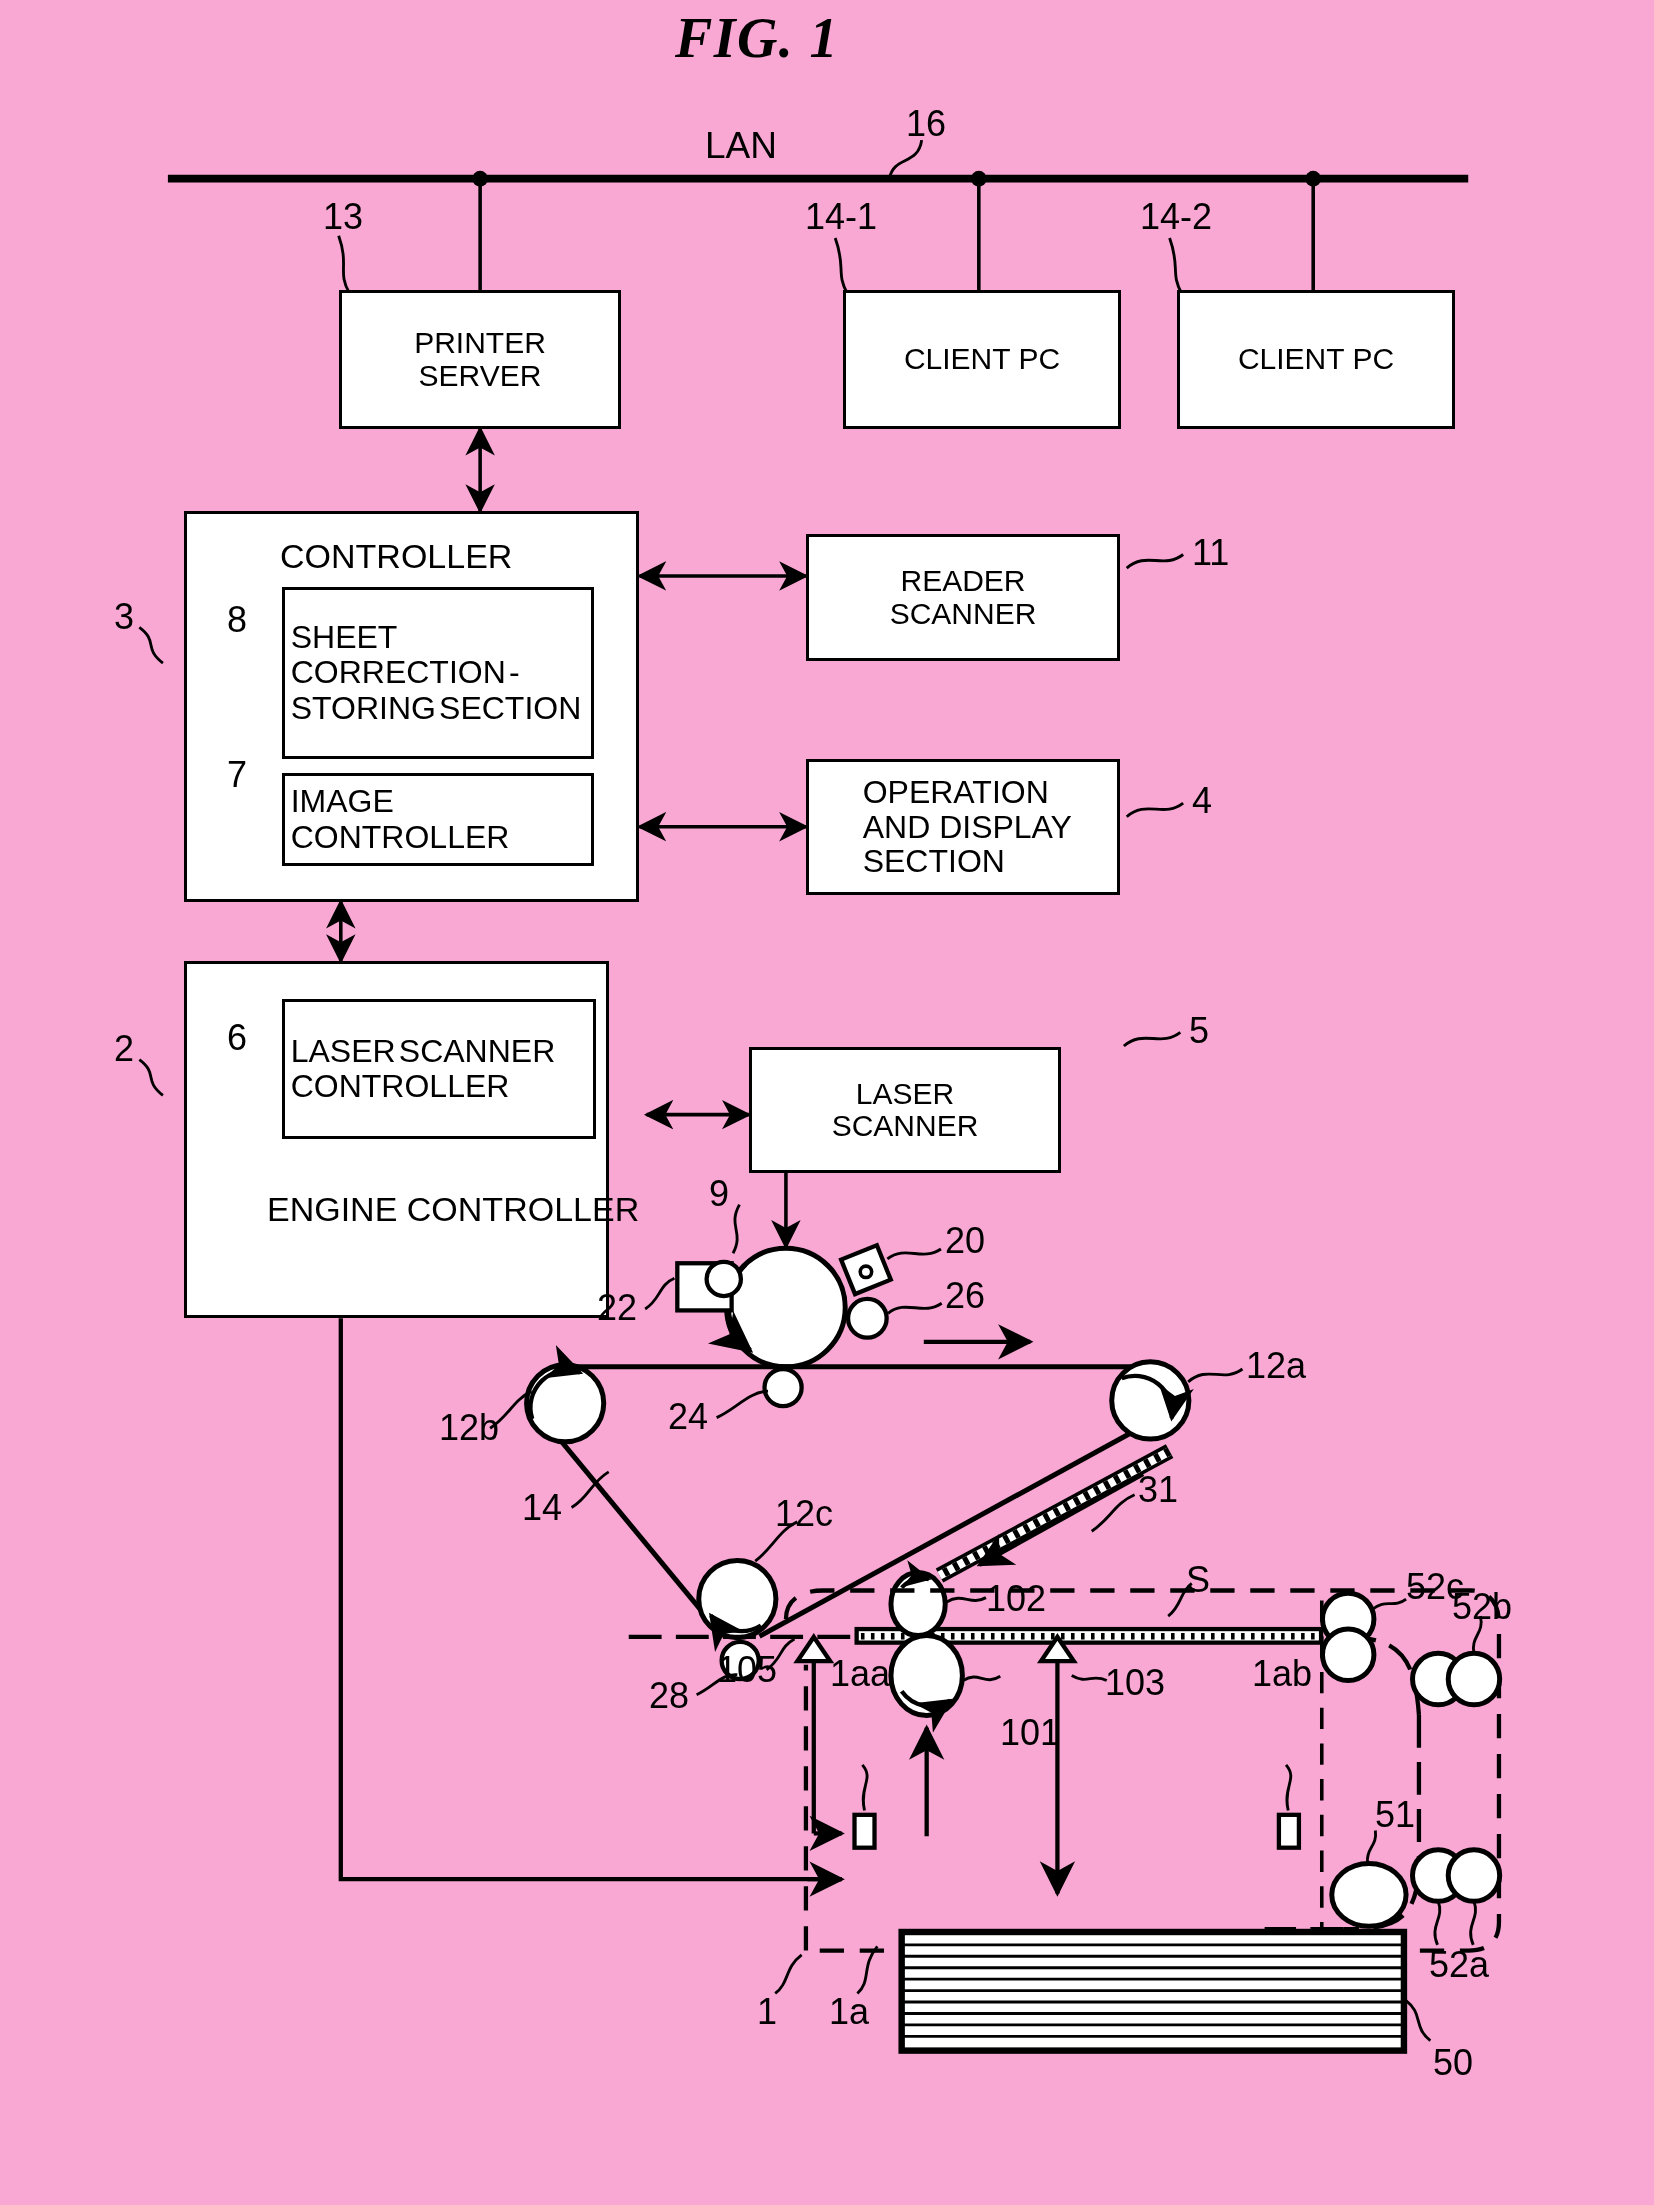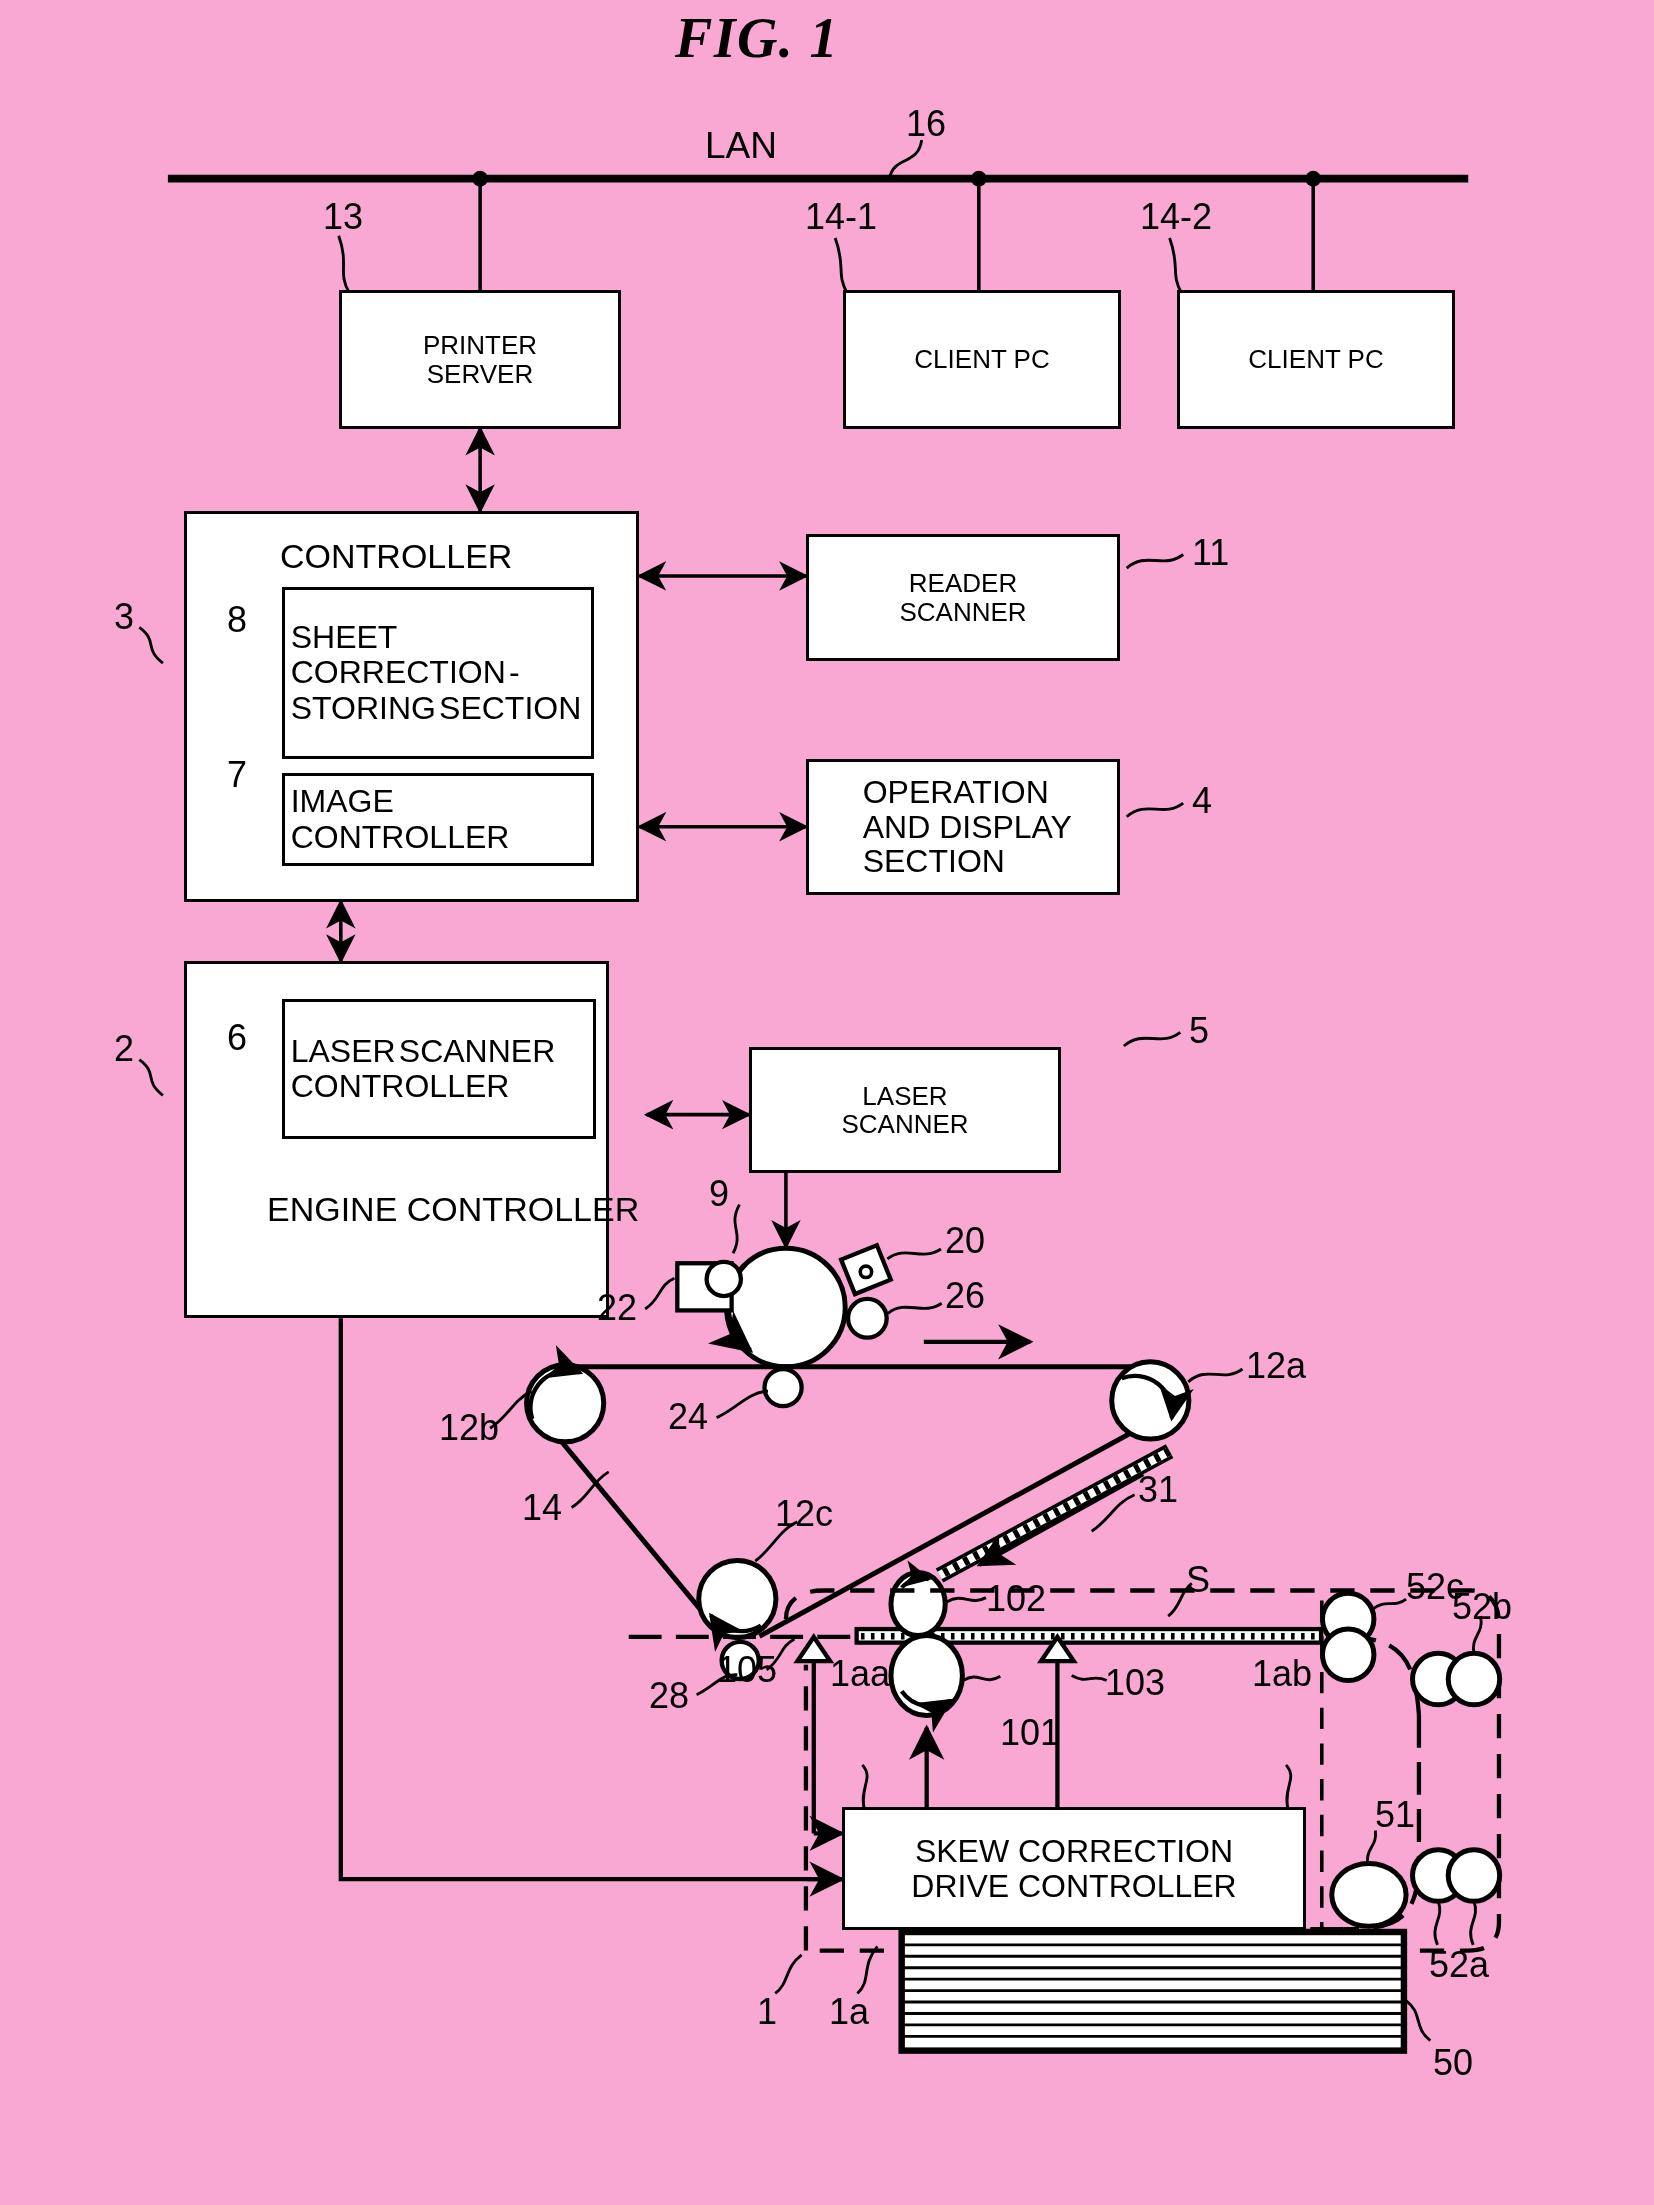--- a/index.html
+++ b/index.html
@@ -7,21 +7,21 @@
   #fig{position:relative;width:1654px;height:2205px;overflow:hidden;background:#f9a8d4;}
   svg#canvas{position:absolute;left:0;top:0;width:1654px;height:2205px;}
   .ttl{position:absolute;font-family:"Liberation Serif",serif;font-style:italic;font-weight:bold;font-size:56px;letter-spacing:1.4px;}
   .bx{position:absolute;border:3.6px solid #000;background:#fff;box-sizing:border-box;
       display:flex;align-items:center;justify-content:center;text-align:center;line-height:1.08;}
   .bx.top{align-items:flex-start;}
   .bx span{display:block;}
   .lbl{position:absolute;font-size:33px;line-height:1;white-space:pre;}
   .lbl.big{font-size:37px;}
   .ref{position:absolute;font-size:36px;line-height:1;white-space:pre;text-align:right;}
-  .bxtxt{font-size:26px;letter-spacing:0px;}
+  .bxtxt{font-size:30px;letter-spacing:0px;}
   .bxtxt.sm{font-size:32px;}
   .inner{position:absolute;border:3.6px solid #000;box-sizing:border-box;background:#fff;
       display:flex;align-items:center;justify-content:flex-start;text-align:left;line-height:1.1;padding-left:5.7px;}
   .ctl-name{position:absolute;font-size:34px;line-height:1;}
 </style>
 </head>
 <body>
 
 <div id="fig">
 
@@ -281,26 +281,20 @@
     </div>
   </div>
 
   <div class="bx" style="left:749px;top:1047px;width:312px;height:126px;">
     <div>
       <span class="bxtxt">LASER</span>
       <span class="bxtxt">SCANNER</span>
     </div>
   </div>
 
-  <div class="bx" style="left:842px;top:1807px;width:464px;height:123px;">
-    <div>
-      <span class="bxtxt sm">SKEW CORRECTION</span>
-      <span class="bxtxt sm">DRIVE CONTROLLER</span>
-    </div>
-  </div>
 
   <div class="lbl big" style="left:705px;top:127px;">LAN</div>
   <div class="ref" style="left:906px;top:106px;">16</div>
 
   <div class="ref" style="left:323px;top:199px;">13</div>
   <div class="ref" style="left:805px;top:199px;">14-1</div>
   <div class="ref" style="left:1140px;top:199px;">14-2</div>
 
   <div class="ref" style="left:114px;top:599px;">3</div>
   <div class="ref" style="left:227px;top:602px;">8</div>

